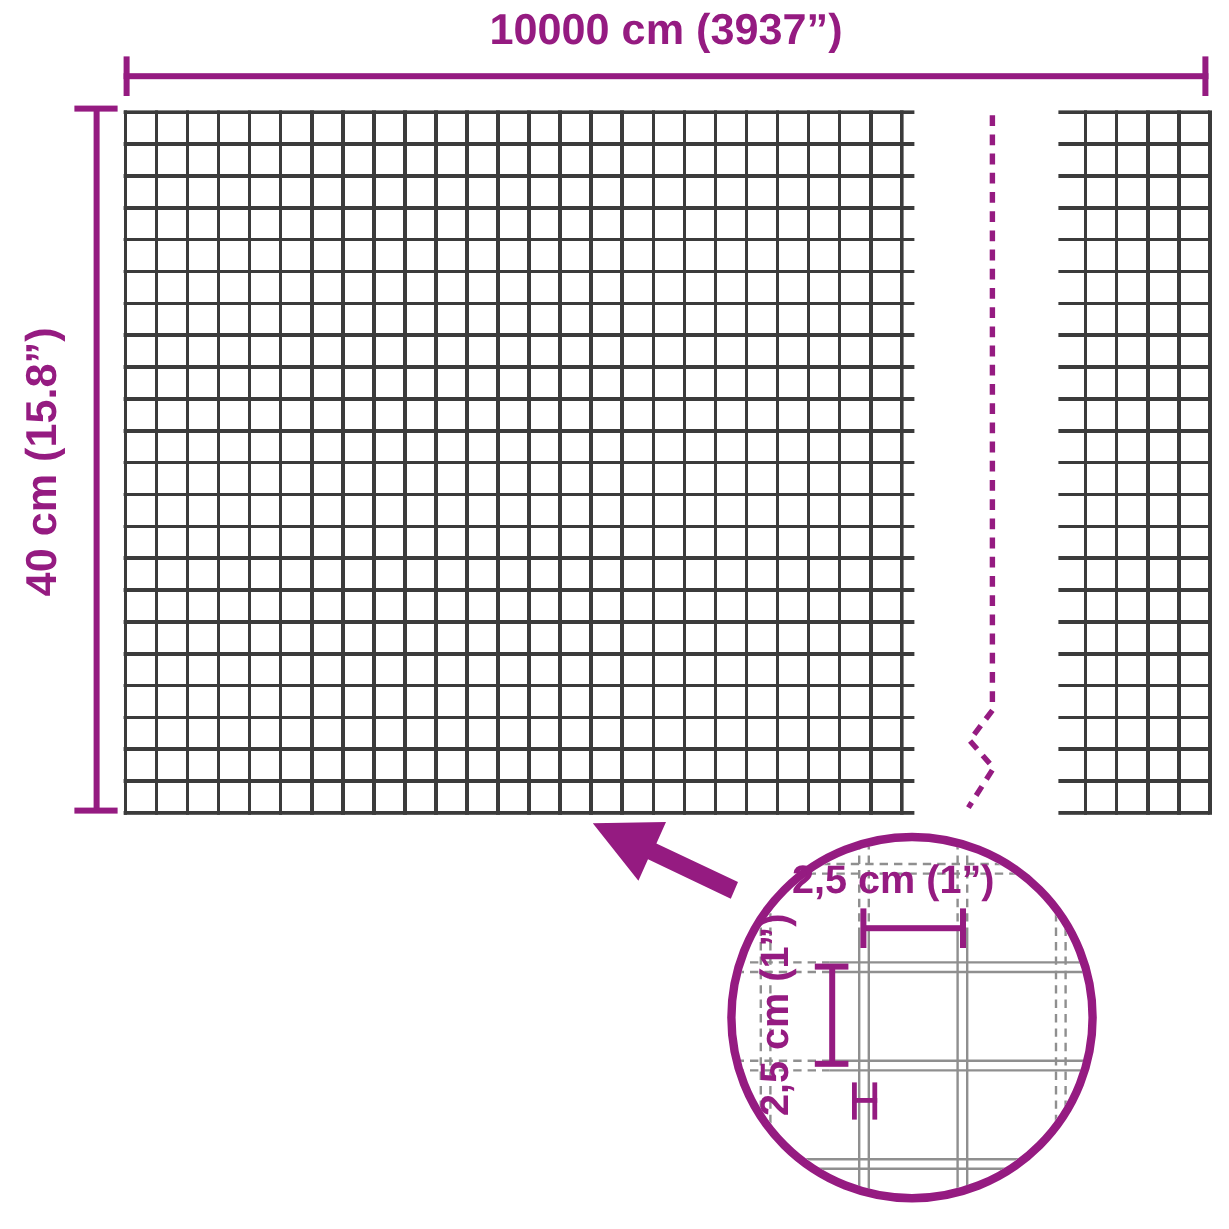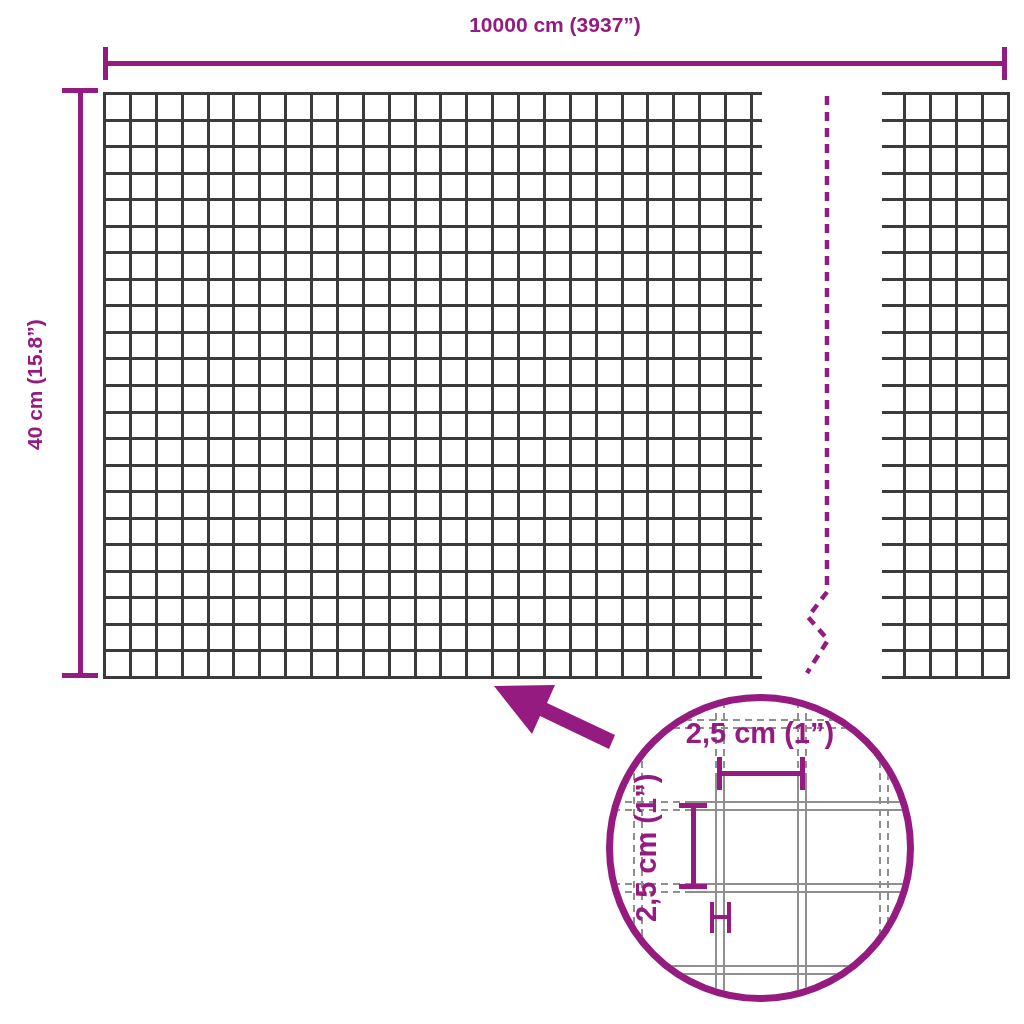--- a/index.html
+++ b/index.html
@@ -17,31 +17,31 @@
     background: var(--bg);
     overflow: hidden;
     font-family: "Liberation Sans", "DejaVu Sans", sans-serif;
     font-weight: bold;
     color: var(--accent);
   }
   .abs { position: absolute; }
 
   
   .dim-label {
-    font-size: 21px;
+    font-size: 36px;
     letter-spacing: 0px;
     text-align: center;
     white-space: nowrap;
   }
   .dim-label.vertical {
     writing-mode: vertical-rl;
     transform: rotate(180deg);
     text-align: center;
   }
-  .detail-label { font-size: 29px; white-space: nowrap; text-align: center; }
+  .detail-label { font-size: 33px; white-space: nowrap; text-align: left; }
   .detail-label.vertical {
     writing-mode: vertical-rl;
     transform: rotate(180deg);
   }
 
   
   .dim-line-h { background: var(--accent); height: 5px; }
   .dim-line-v { background: var(--accent); width: 5px; }
   .tick-v { background: var(--accent); width: 5px; }
   .tick-h { background: var(--accent); height: 5px; }

